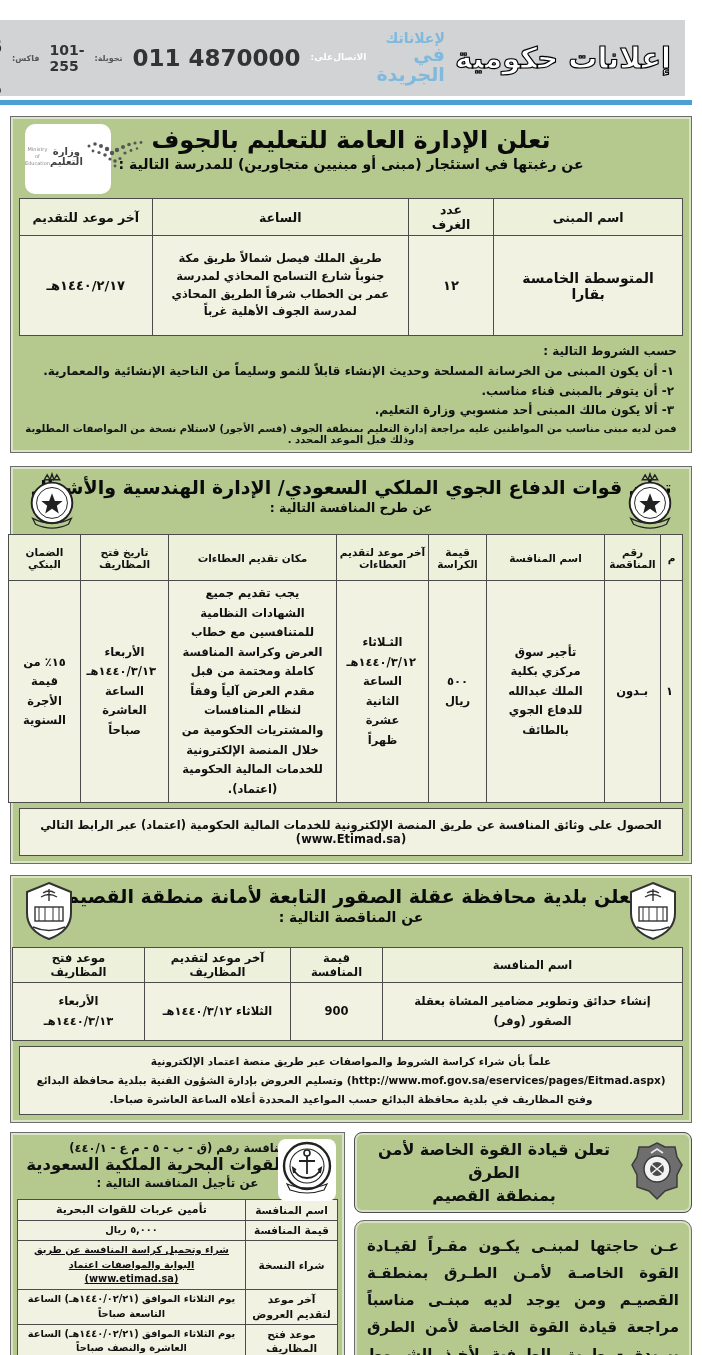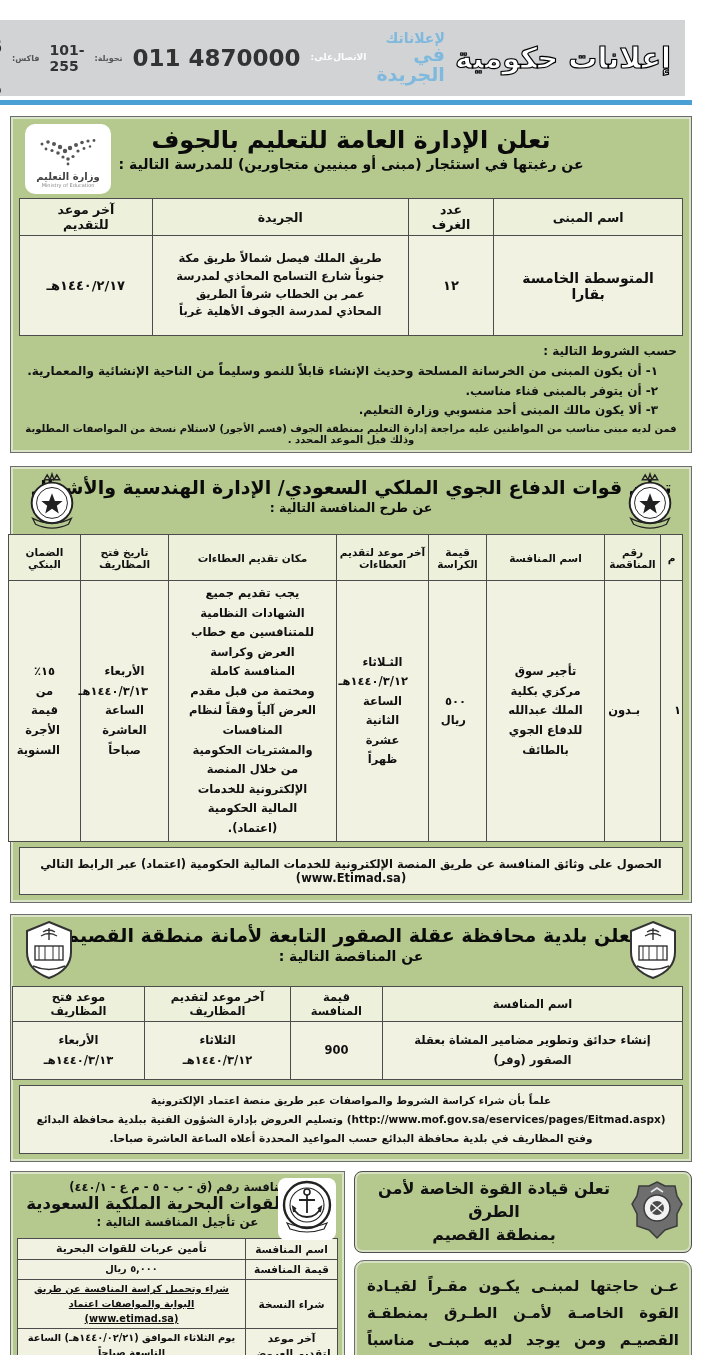--- a/index.html
+++ b/index.html
@@ -31,45 +31,45 @@
     margin:0 10px; border:1px solid #6d6d6d; background:#b5c98f;
     box-shadow: inset 0 0 0 2px rgba(255,255,255,.5);
     padding:5px 8px 7px 8px;
   }
   .bhead { position:relative; text-align:center; padding:4px 0 4px 0; }
   .btitle { font-weight:bold; color:#0b0b0b; }
   .bsub { font-weight:bold; color:#0b0b0b; margin-top:2px; }
   table { border-collapse:collapse; width:100%; table-layout:fixed; }
   th, td {
     border:1px solid #4c4c4c; background:#f2f2e3; font-weight:bold; color:#101010;
-    text-align:center; vertical-align:middle; padding:3px 20px;
+    text-align:center; vertical-align:middle; padding:3px 12px;
   }
   th { background:#edf0da; }
   .notebar {
     border:1px solid #4c4c4c; background:#f2f2e3; font-weight:bold;
     text-align:center; padding:4px 6px; margin-top:5px;
   }
   
   .edu-head { min-height:76px; padding-right:0; }
   .edu-title { font-size:24px; }
   .edu-sub { font-size:14px; }
   .moe-logo {
     position:absolute; left:6px; top:2px; width:86px; height:70px; background:#fff;
-    border-radius:10px; display:flex; flex-direction:column; align-items:center; justify-content:flex-end; padding-bottom:5px;
+    border-radius:10px; display:flex; flex-direction:row; align-items:center; justify-content:flex-end; padding-bottom:5px;
   }
   .moe-ar { font-size:10px; font-weight:bold; color:#444; line-height:1; }
   .moe-en { font-size:5px; color:#888; line-height:1.4; }
   .edu-table th { font-size:12.5px; height:36px; }
   .edu-table td { height:100px; }
   .cell-bldg { font-size:14px; }
   .cell-rooms { font-size:13px; }
   .cell-loc { font-size:11.5px; line-height:1.55; }
   .cell-date { font-size:13px; }
   .conds { margin-top:6px; font-weight:bold; font-size:12px; line-height:1.65; padding:0 6px; }
-  .cond-line { margin-right:19px; }
+  .cond-line { margin-right:3px; }
   .edu-footer { text-align:center; font-size:10px; font-weight:bold; margin-top:2px; }
   
   .ad-head { min-height:62px; }
   .ad-title { font-size:19px; }
   .ad-sub { font-size:12.5px; }
   .emblem-l { position:absolute; left:4px; top:0; }
   .emblem-r { position:absolute; right:4px; top:0; }
   .ad-table th { font-size:10.5px; height:46px; padding:2px; }
   .ad-table td { height:148px; font-size:11.5px; line-height:1.7; }
   .ad-note1 { font-size:11.5px; }
@@ -176,21 +176,21 @@
     <colgroup>
         <col style="width:168px">
         <col style="width:76px">
         <col style="width:228px">
         <col style="width:118px">
       </colgroup>
     <tbody>
         <tr>
       <th>اسم المبنى</th>
       <th>عدد الغرف</th>
-      <th>الجريدة</th>
+      <th>الساعة</th>
       <th>آخر موعد للتقديم</th>
     </tr>
     <tr>
       <td class="cell-bldg">المتوسطة الخامسة بقارا</td>
       <td class="cell-rooms">١٢</td>
       <td class="cell-loc">طريق الملك فيصل شمالاً طريق مكة جنوباً شارع التسامح المحاذي لمدرسة عمر بن الخطاب شرقاً الطريق المحاذي لمدرسة الجوف الأهلية غرباً</td>
       <td class="cell-date">١٤٤٠/٢/١٧هـ</td>
     </tr>
   </tbody>
     </table>

